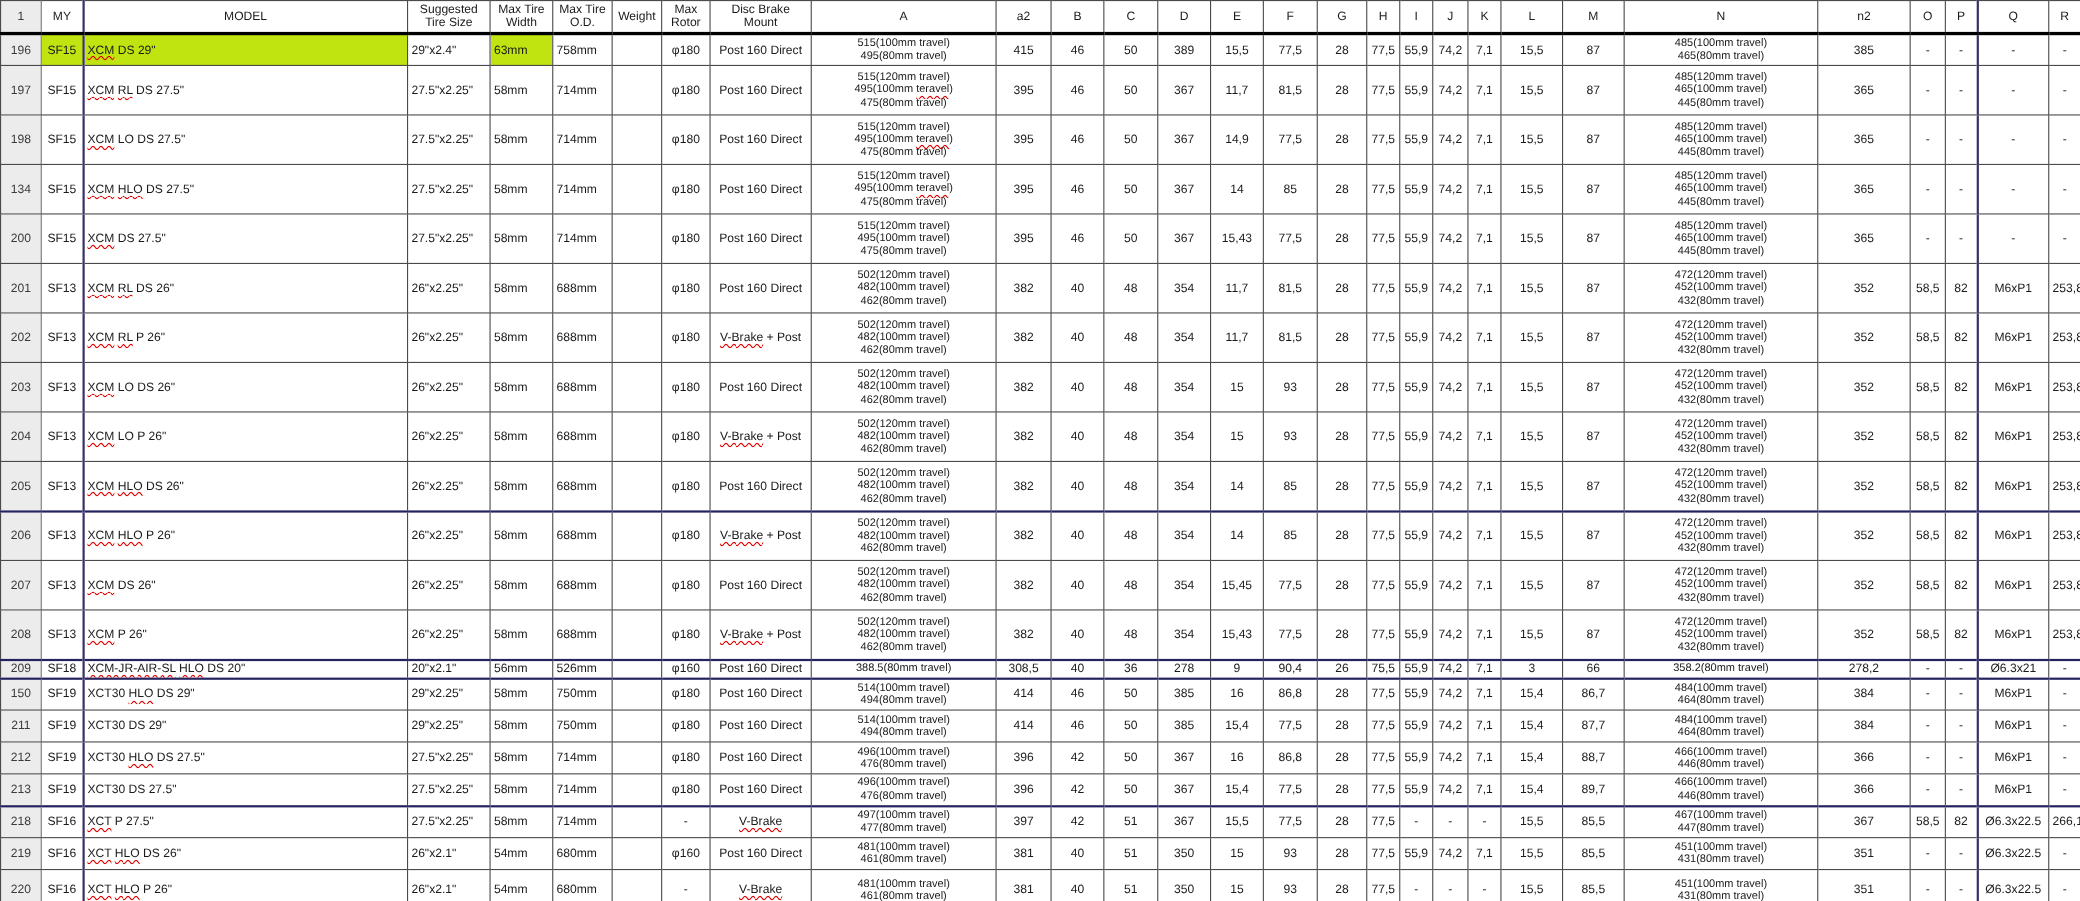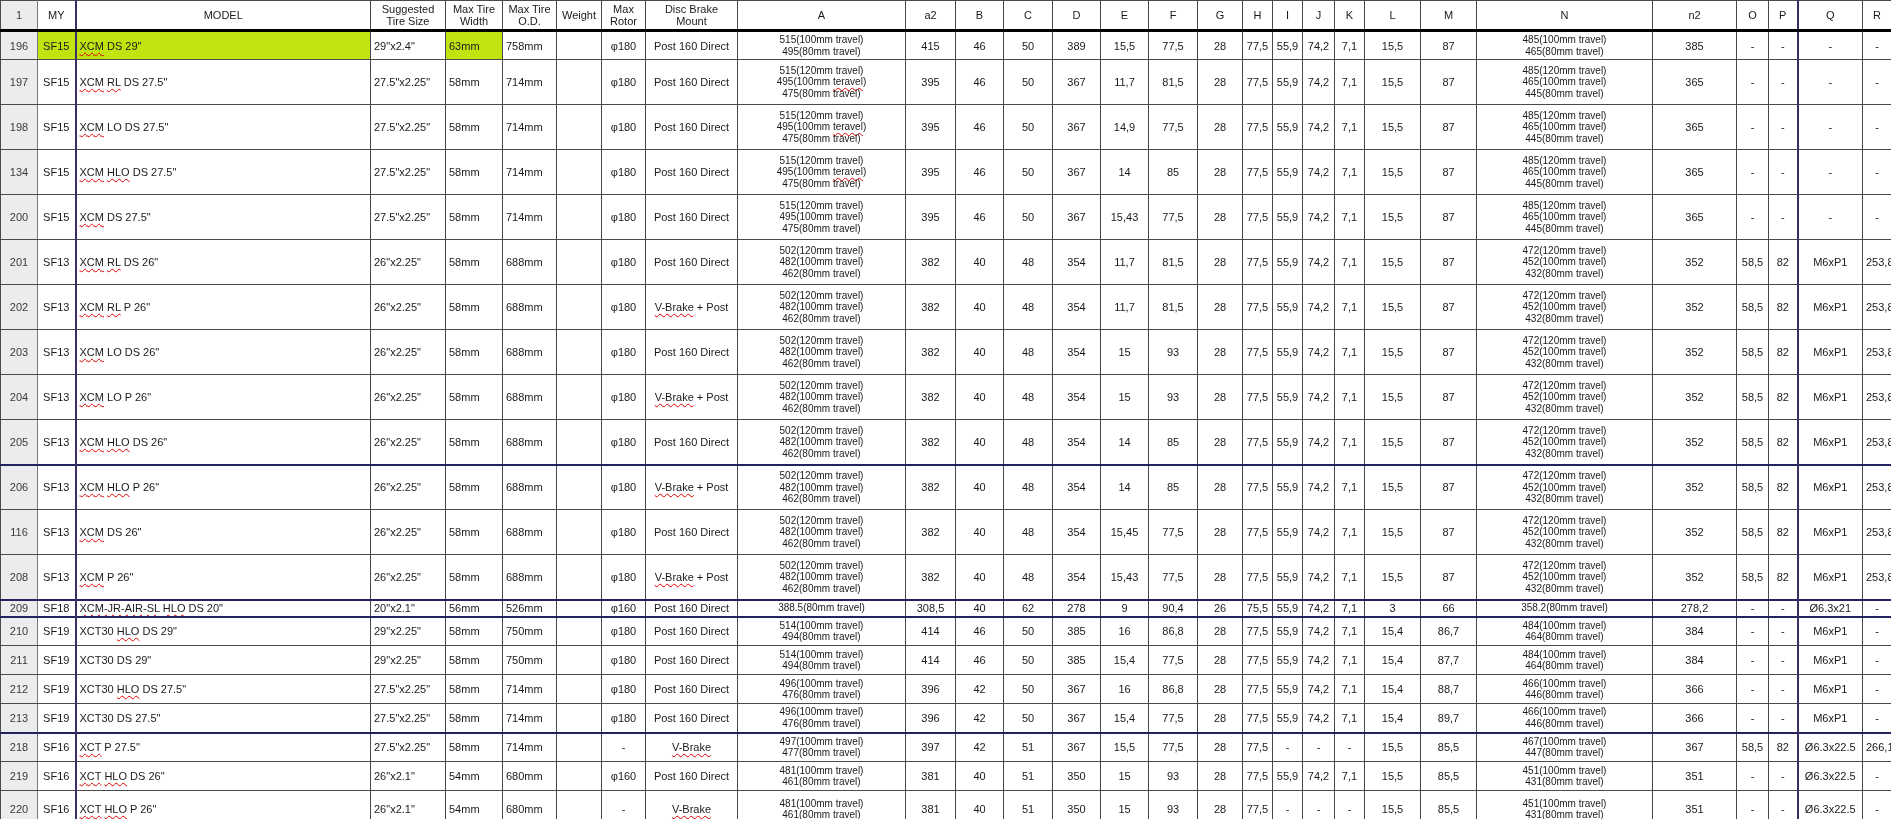--- a/index.html
+++ b/index.html
@@ -448,21 +448,21 @@
           <td>15,5</td>
           <td>87</td>
           <td class="ml">472(120mm travel)<br>452(100mm travel)<br>432(80mm travel)</td>
           <td>352</td>
           <td>58,5</td>
           <td>82</td>
           <td class="vl">M6xP1</td>
           <td>253,8</td>
         </tr>
         <tr style="height: 45px;">
-          <td class="rownum">116</td>
+          <td class="rownum">207</td>
           <td>SF13</td>
           <td class="left vl"><span class="sq">XCM</span> DS 26"</td>
           <td class="left">26"x2.25"</td>
           <td class="left">58mm</td>
           <td class="left">688mm</td>
           <td></td>
           <td>φ180</td>
           <td>Post 160 Direct</td>
           <td class="ml">502(120mm travel)<br>482(100mm travel)<br>462(80mm travel)</td>
           <td>382</td>
@@ -522,40 +522,40 @@
           <td class="left vl"><span class="sq">XCM-JR-AIR-SL</span> <span class="sq">HLO</span> DS 20"</td>
           <td class="left">20"x2.1"</td>
           <td class="left">56mm</td>
           <td class="left">526mm</td>
           <td></td>
           <td>φ160</td>
           <td>Post 160 Direct</td>
           <td class="ml">388.5(80mm travel)</td>
           <td>308,5</td>
           <td>40</td>
-          <td>62</td>
+          <td>36</td>
           <td>278</td>
           <td>9</td>
           <td>90,4</td>
           <td>26</td>
           <td>75,5</td>
           <td>55,9</td>
           <td>74,2</td>
           <td>7,1</td>
           <td>3</td>
           <td>66</td>
           <td class="ml">358.2(80mm travel)</td>
           <td>278,2</td>
           <td>-</td>
           <td>-</td>
           <td class="vl">Ø6.3x21</td>
           <td>-</td>
         </tr>
         <tr class="thick-top" style="height: 29px;">
-          <td class="rownum">210</td>
+          <td class="rownum">150</td>
           <td>SF19</td>
           <td class="left vl">XCT30 <span class="sq">HLO</span> DS 29"</td>
           <td class="left">29"x2.25"</td>
           <td class="left">58mm</td>
           <td class="left">750mm</td>
           <td></td>
           <td>φ180</td>
           <td>Post 160 Direct</td>
           <td class="ml">514(100mm travel)<br>494(80mm travel)</td>
           <td>414</td>

